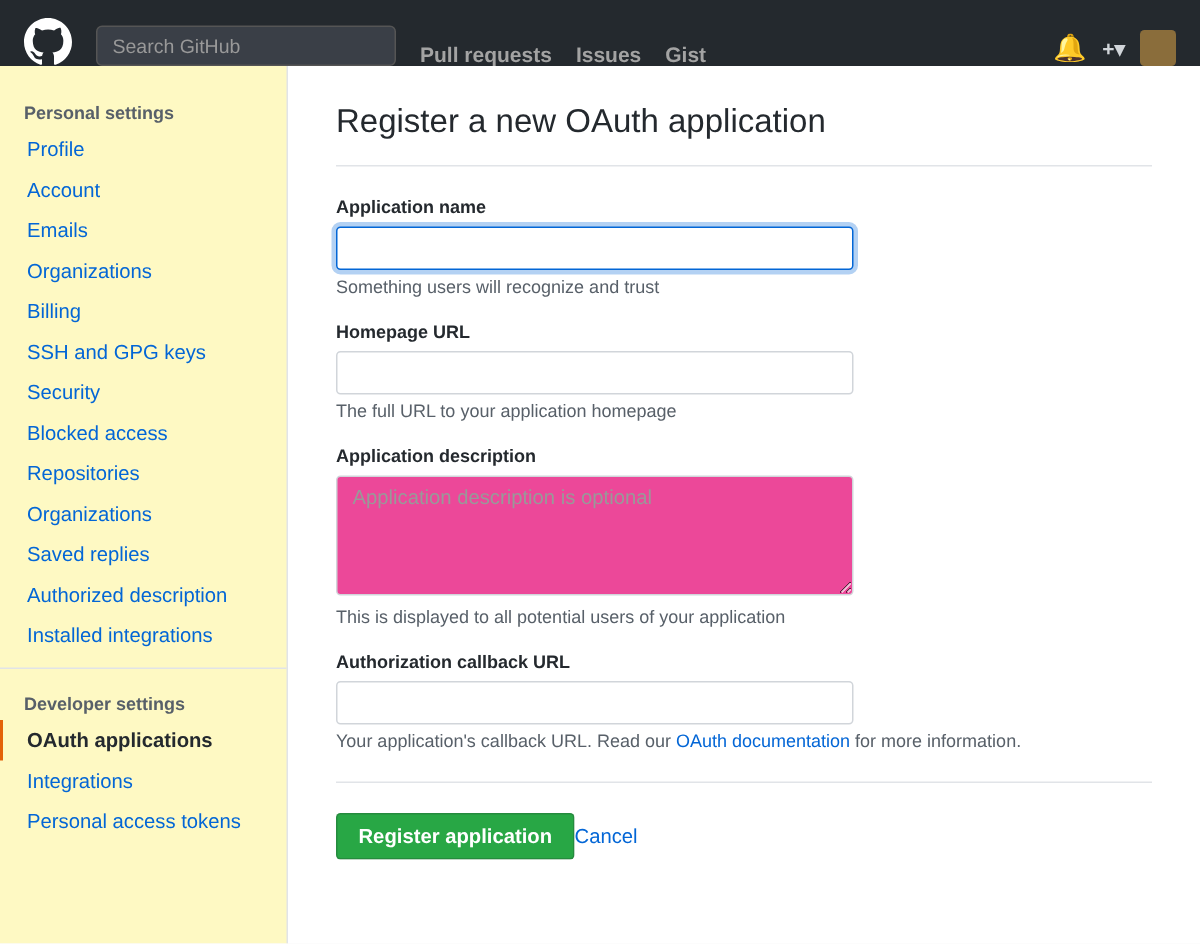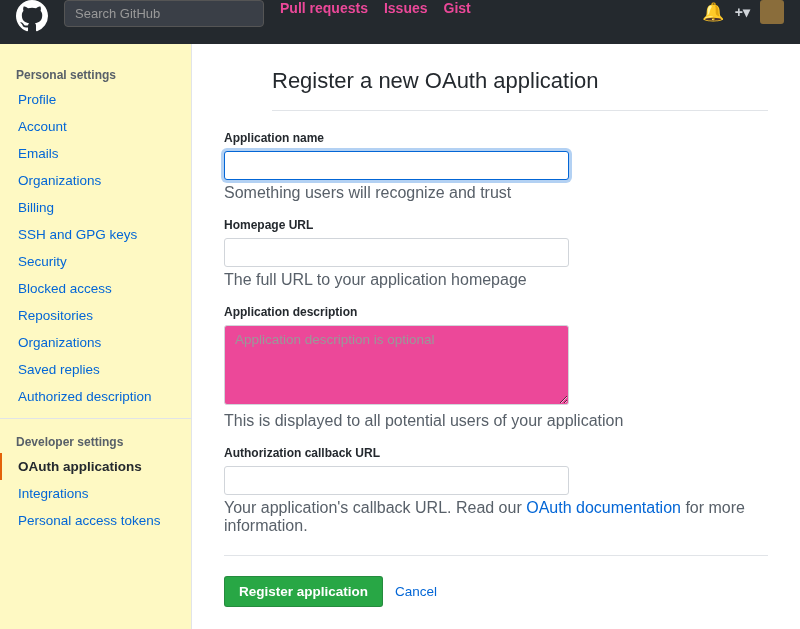--- a/index.html
+++ b/index.html
@@ -3,21 +3,21 @@
   <meta charset="utf-8">
   <style>
     * { box-sizing: border-box; margin: 0; padding: 0; }
     body { font-family: -apple-system, BlinkMacSystemFont, "Segoe UI", Helvetica, Arial, sans-serif; font-size: 14px; background: #f5f5f5; color: #333; }
 
     
     .topnav {
       background: #24292e;
       height: 44px;
       display: flex;
-      align-items: flex-start;
+      align-items: flex-end;
       padding: 0 16px;
       gap: 16px;
     }
     .topnav-logo {
       width: 32px;
       height: 32px;
       fill: #fff;
       flex-shrink: 0;
     }
     .topnav-search {
@@ -32,21 +32,21 @@
     }
     .topnav-search::placeholder { color: #999; }
     .topnav-links {
       display: flex;
       gap: 16px;
       color: #d1d5da;
       font-size: 14px;
       font-weight: 600;
     }
     .topnav-links a {
-      color: #ec4899;
+      color: #a3a3a3;
       text-decoration: none;
       cursor: pointer;
     }
     .topnav-right {
       margin-left: auto;
       display: flex;
       align-items: center;
       gap: 10px;
       color: #d1d5da;
       font-size: 16px;
@@ -112,21 +112,20 @@
       padding: 24px 32px;
       background: #fff;
     }
     .page-title {
       font-size: 22px;
       font-weight: 300;
       color: #24292e;
       margin-bottom: 20px;
       border-bottom: 1px solid #e1e4e8;
       padding-bottom: 16px;
-      margin-left: 48px;
     }
 
     
     .form-group {
       margin-bottom: 16px;
     }
     .form-label {
       display: block;
       font-weight: 600;
       font-size: 12px;
@@ -153,33 +152,32 @@
       font-size: 13.5px;
       color: #24292e;
       outline: none;
       background: #ec4899;
       height: 80px;
       resize: vertical;
       font-family: inherit;
     }
     .form-textarea::placeholder { color: #999; }
     .form-help {
-      font-size: 16px;
+      font-size: 12px;
       color: #586069;
       margin-top: 4px;
     }
     .form-help a {
       color: #0366d6;
       text-decoration: none;
     }
 
     .form-actions {
       display: flex;
       align-items: center;
-      gap: 12px;
       margin-top: 20px;
       padding-top: 20px;
       border-top: 1px solid #e1e4e8;
     }
     .btn-primary {
       background: #28a745;
       color: #fff;
       border: 1px solid rgba(27,31,35,.2);
       border-radius: 3px;
       padding: 7px 14px;
@@ -225,20 +223,21 @@
     <a class="sidebar-item">Emails</a>
     <a class="sidebar-item">Organizations</a>
     <a class="sidebar-item">Billing</a>
     <a class="sidebar-item">SSH and GPG keys</a>
     <a class="sidebar-item">Security</a>
     <a class="sidebar-item">Blocked access</a>
     <a class="sidebar-item">Repositories</a>
     <a class="sidebar-item">Organizations</a>
     <a class="sidebar-item">Saved replies</a>
     <a class="sidebar-item">Authorized description</a>
+    <a class="sidebar-item">Installed integrations</a>
 
     <div class="sidebar-divider"></div>
 
     <div class="sidebar-section-title">Developer settings</div>
     <a class="sidebar-item active">OAuth applications</a>
     <a class="sidebar-item">Integrations</a>
     <a class="sidebar-item">Personal access tokens</a>
   </aside>
 
   <main class="main-content">

